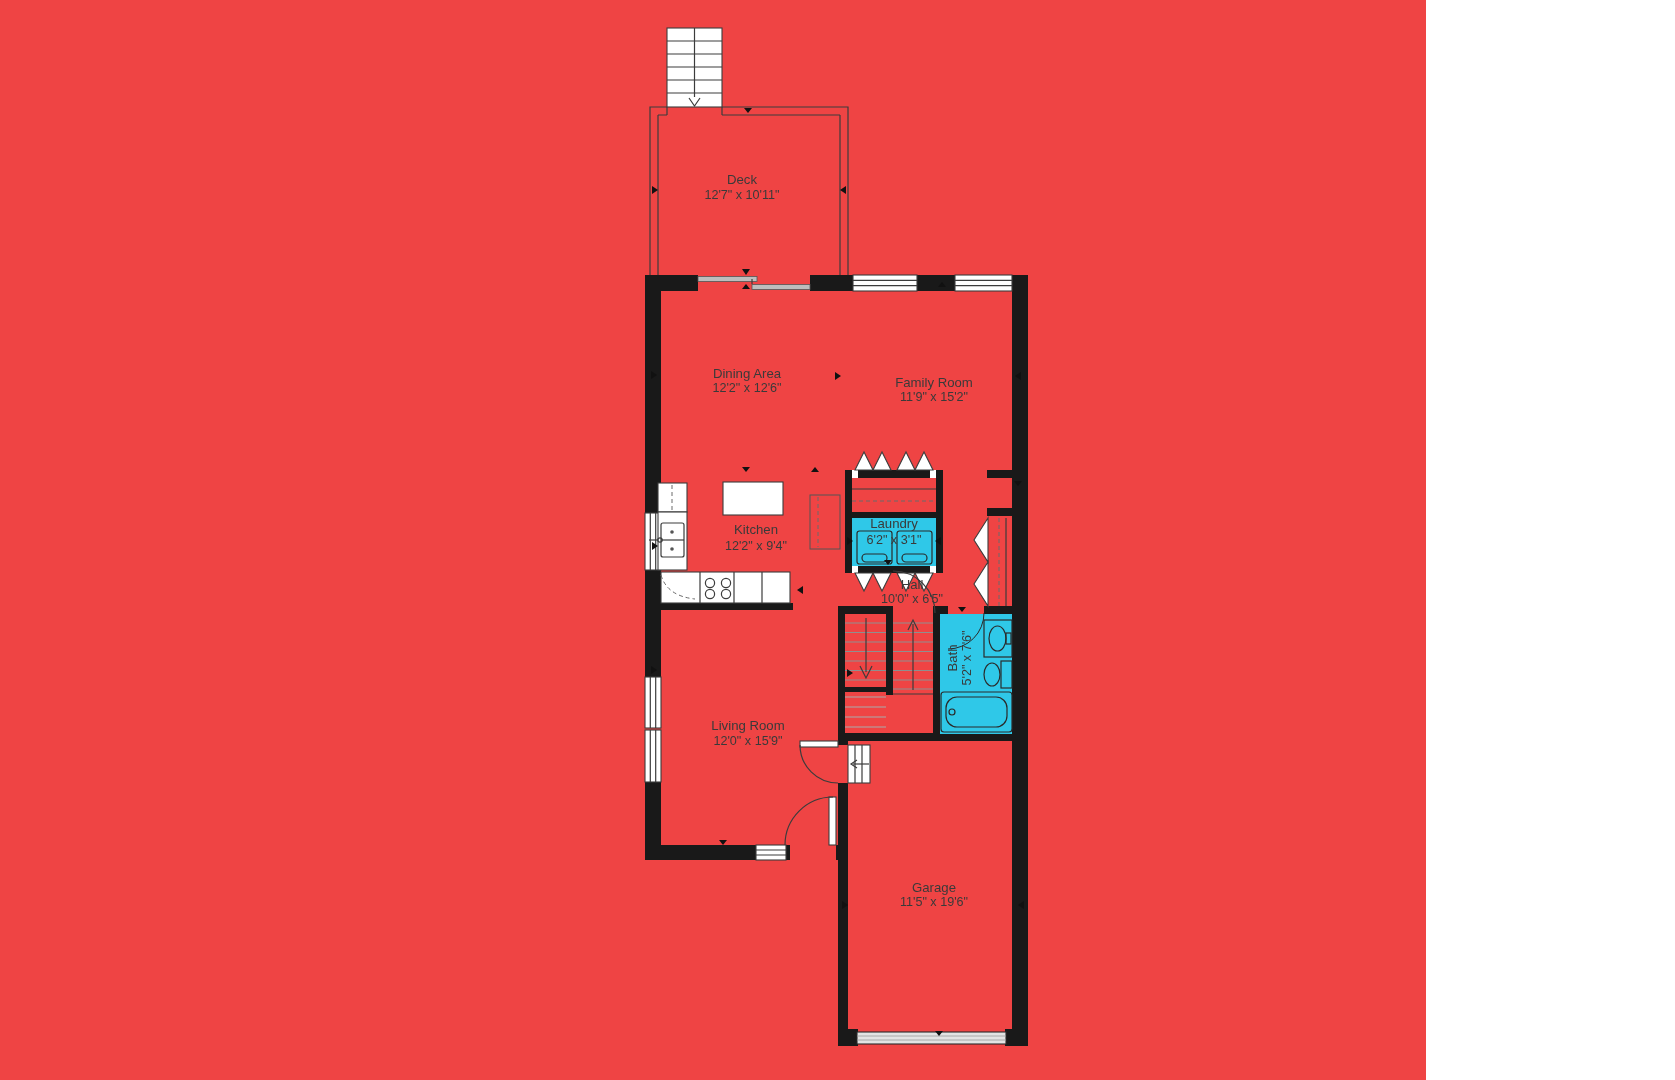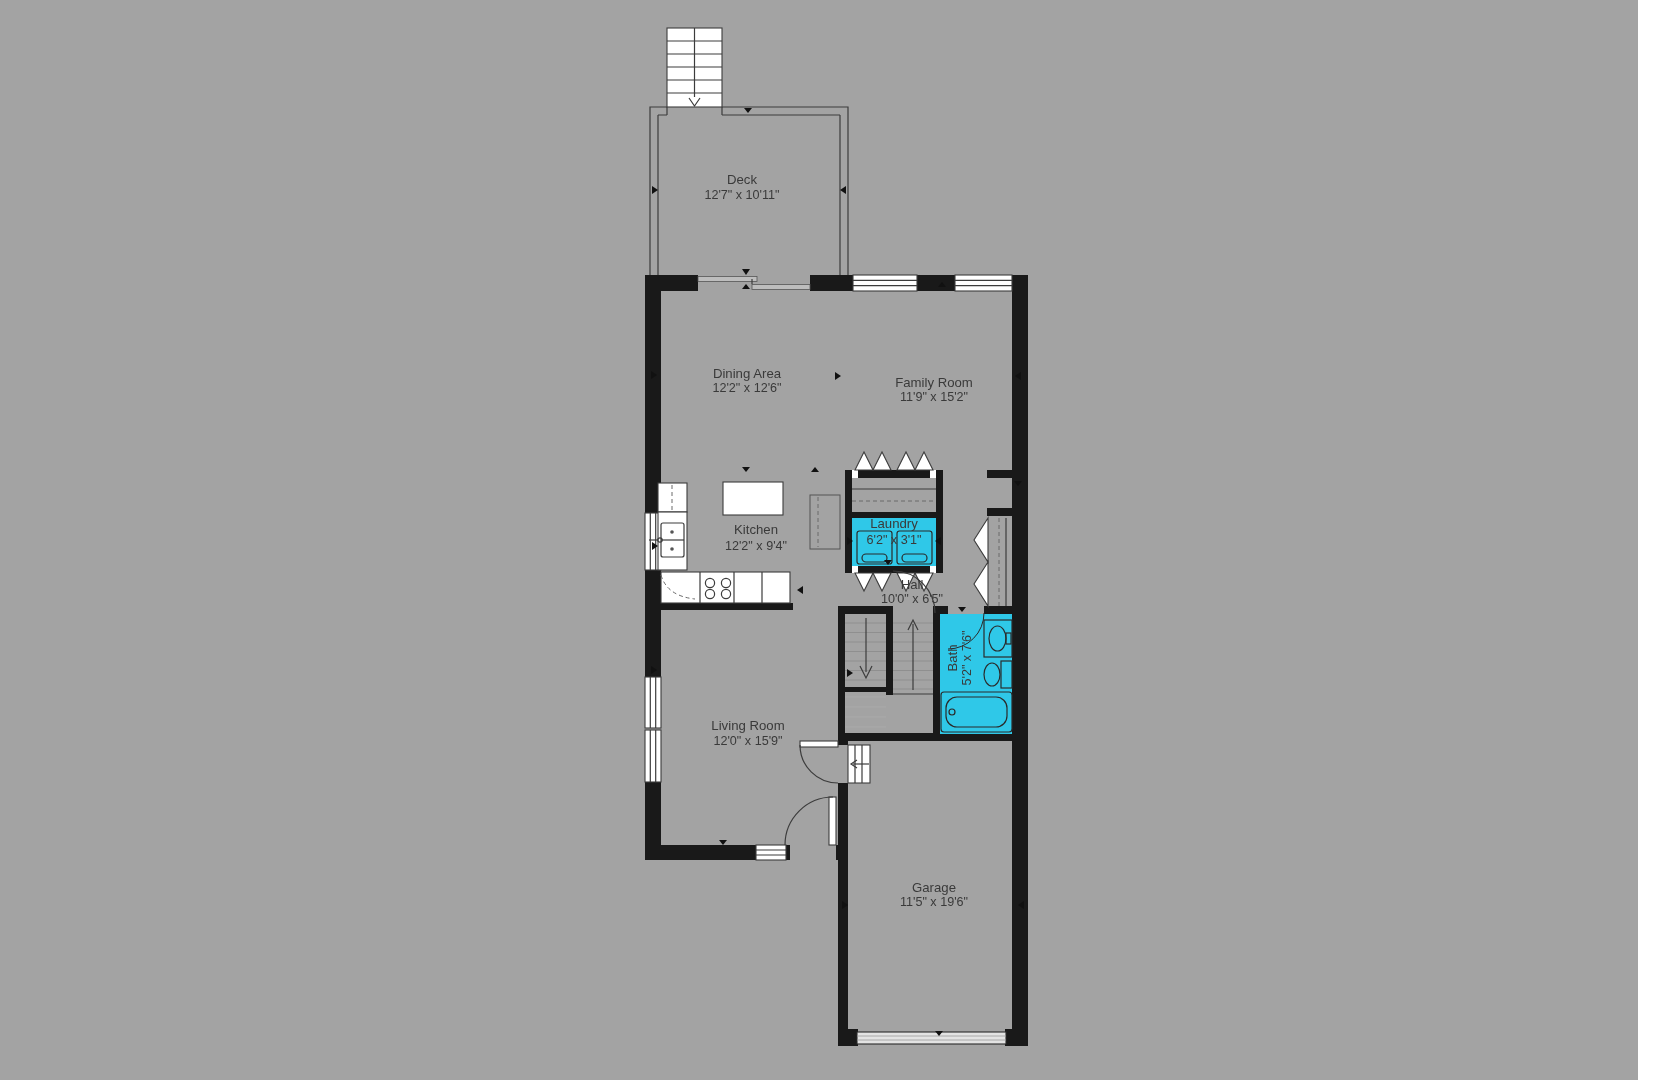--- a/index.html
+++ b/index.html
@@ -1,16 +1,16 @@
 <!DOCTYPE html>
 <html style="--hl: #2FC8E8;"><head>
 <meta charset="utf-8">
 <style>
   html,body{margin:0;padding:0;background:#ffffff;}
-  .canvas{position:relative;width:1638px;height:1080px;background:#a3a3a3;overflow:hidden;
+  .canvas{position:relative;width:1426px;height:1080px;background:#ef4444;overflow:hidden;
           font-family:"Liberation Sans",sans-serif;}
   svg{position:absolute;left:0;top:0;}
   .wall{fill:#191919;}
   .notch{fill:#ffffff;}
   .ln{stroke:#3c3c3c;stroke-width:1.2;fill:none;}
   .lnw{stroke:#3c3c3c;stroke-width:1.1;fill:#ffffff;}
   .glt{stroke:#8f8f8f;stroke-width:1.1;fill:none;}
   .glt2{stroke:#aaaaaa;stroke-width:1;fill:none;}
   .dash{stroke:#6a6a6a;stroke-width:1;fill:none;stroke-dasharray:4 3;}
   .fx{stroke:#2a2a2a;stroke-width:1.2;fill:none;}

